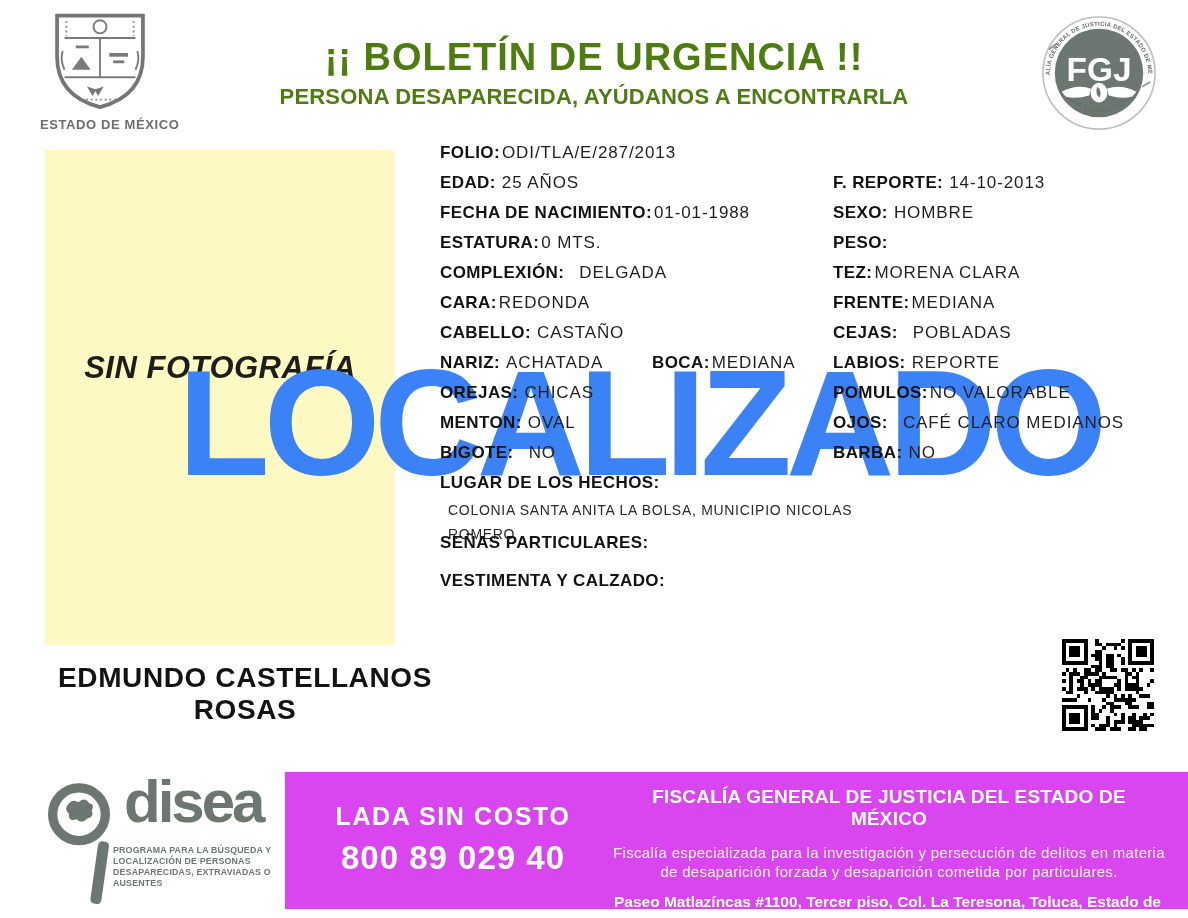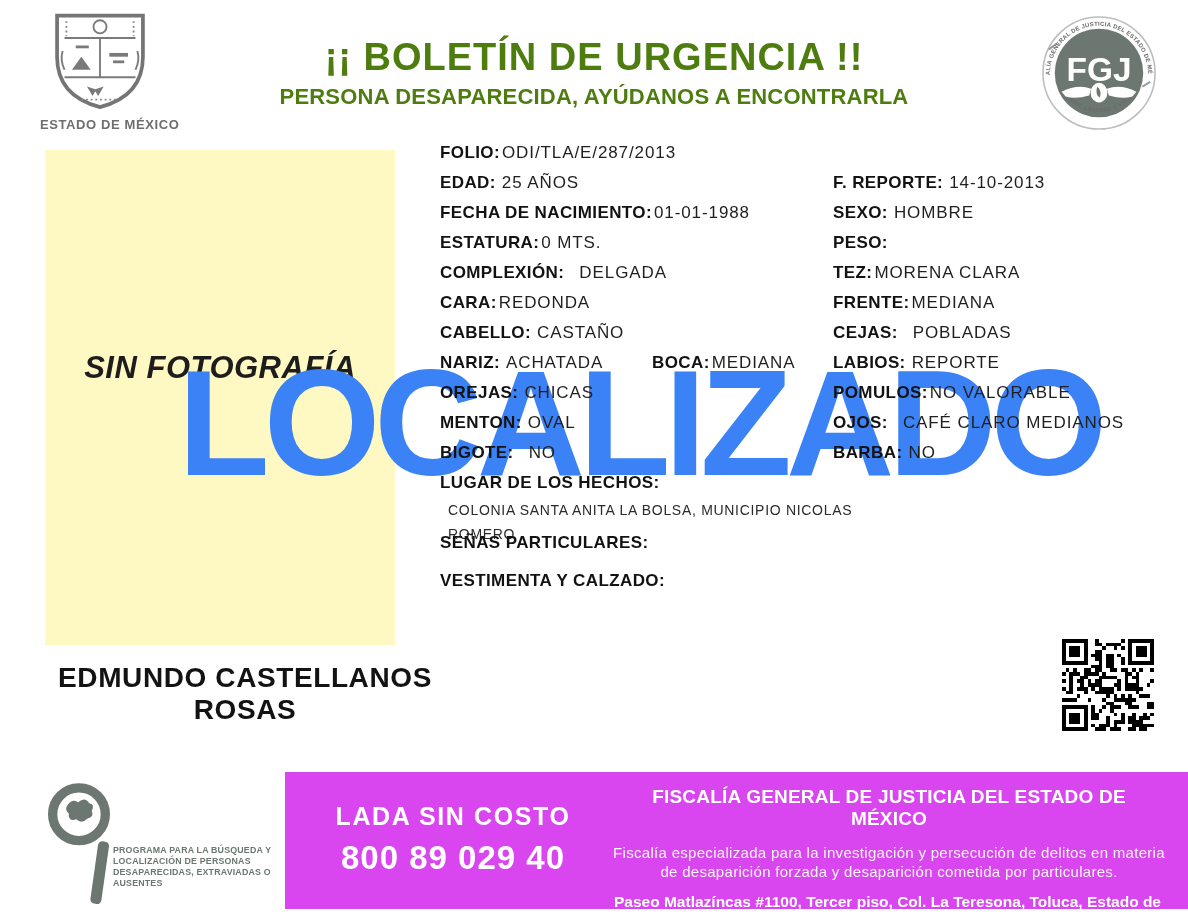--- a/index.html
+++ b/index.html
@@ -435,20 +435,21 @@
           <rect x="22" y="24" width="1" height="1"></rect>
         </g>
     </svg>
   </div>
 
   <svg class="magnifier-icon" viewBox="0 0 100 150" width="85" height="128">
     <circle cx="40" cy="40" r="31" fill="none" stroke="#6b7770" stroke-width="11"></circle>
     <rect x="63" y="72" width="13" height="74" rx="5" fill="#6b7770" transform="rotate(8 69 72)"></rect>
     <path d="M26,30 q6,-9 13,-4 q8,-7 13,1 q7,1 3,9 q3,8 -5,9 q-7,7 -13,1 q-10,3 -9,-7 q-5,-4 -2,-9 z" fill="#6b7770"></path>
   </svg>
+  <div class="odisea-brand">disea</div>
   <div class="odisea-program">PROGRAMA PARA LA BÚSQUEDA Y LOCALIZACIÓN DE PERSONAS DESAPARECIDAS, EXTRAVIADAS O AUSENTES</div>
 
   <div class="footer-bar">
     <div class="lada">
       <div class="lada-line1">LADA SIN COSTO</div>
       <div class="lada-line2">800 89 029 40</div>
     </div>
     <div class="fiscalia">
       <div class="fiscalia-title">FISCALÍA GENERAL DE JUSTICIA DEL ESTADO DE MÉXICO</div>
       <div class="fiscalia-desc">Fiscalía especializada para la investigación y persecución de delitos en materia de desaparición forzada y desaparición cometida por particulares.</div>

